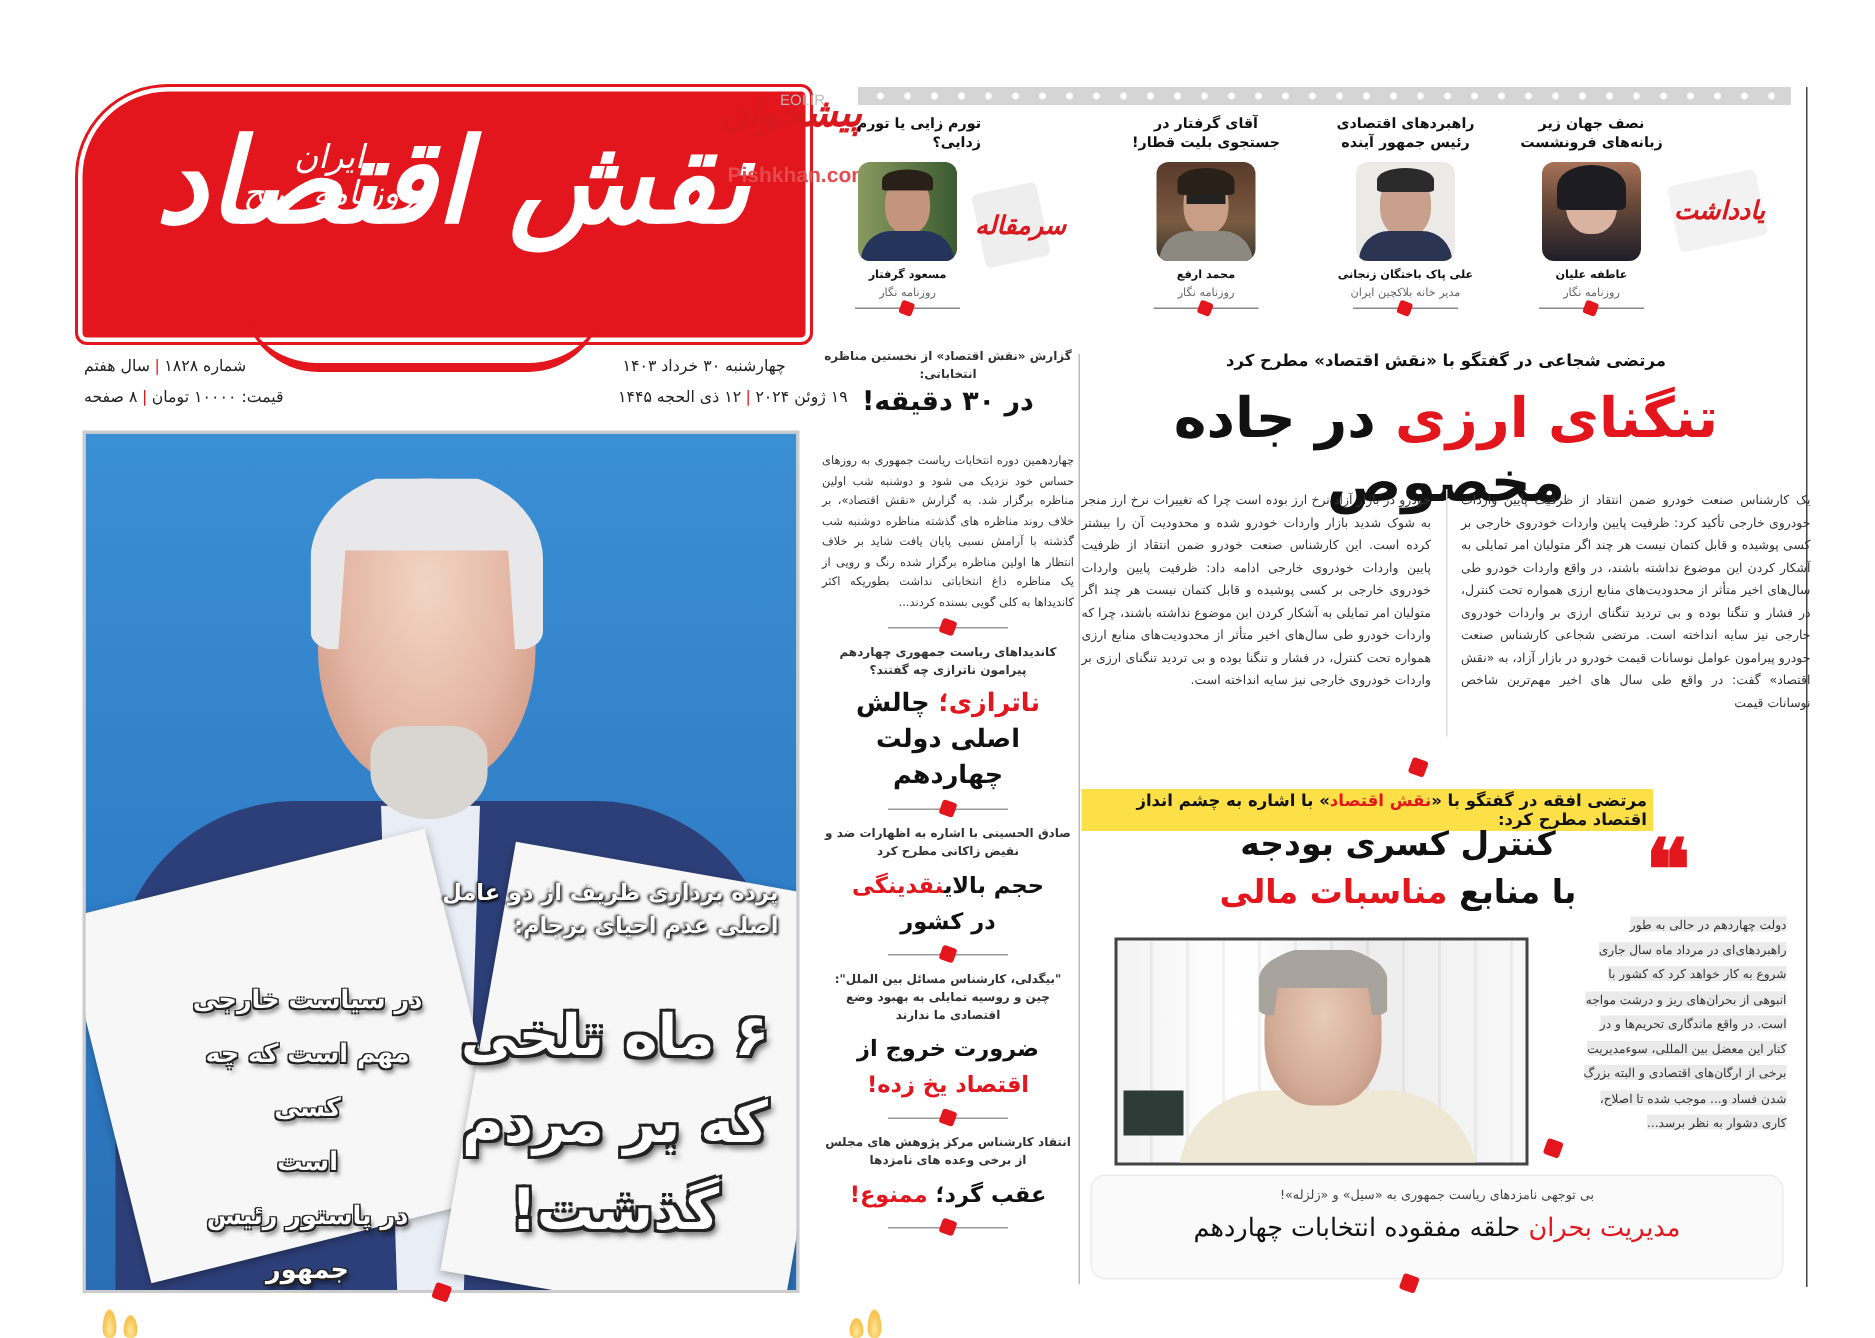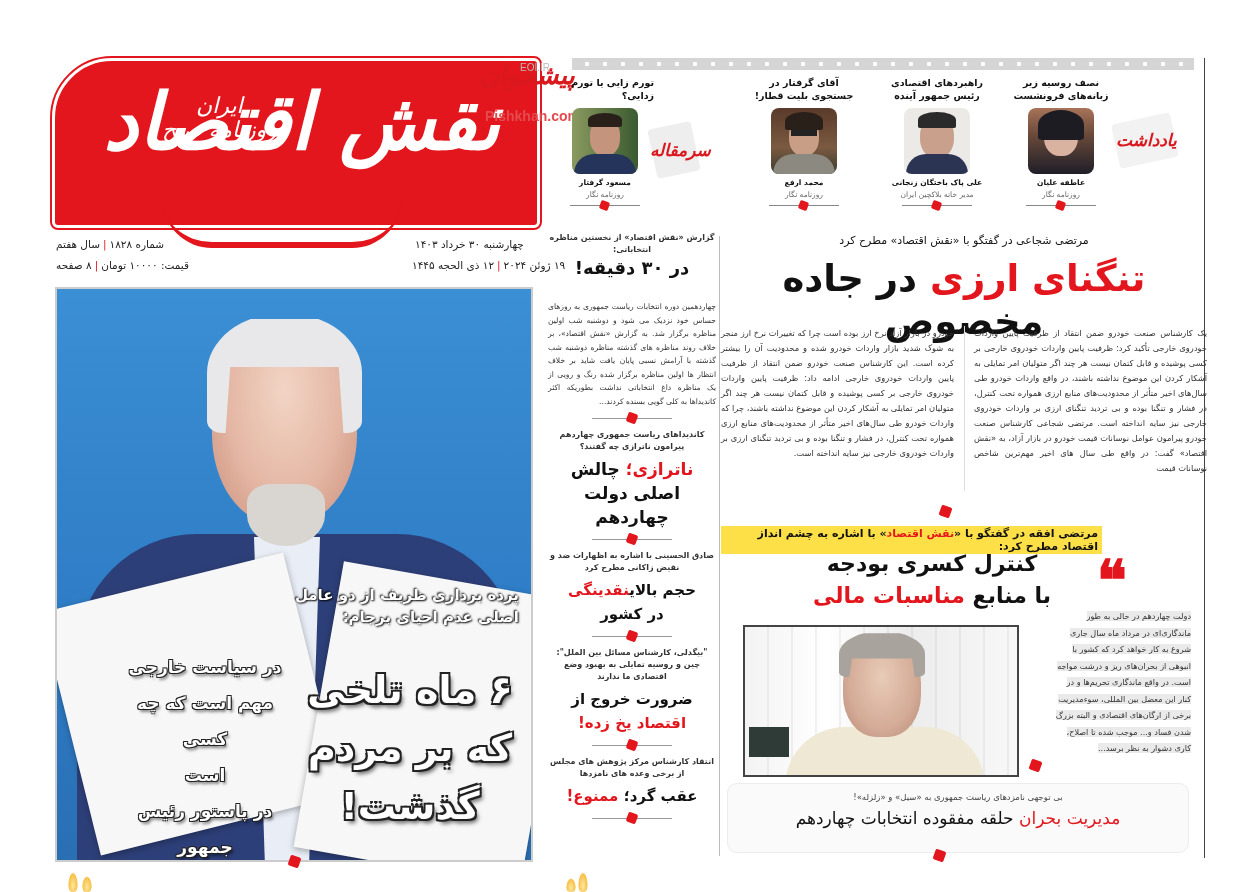--- a/index.html
+++ b/index.html
@@ -55,21 +55,21 @@
   .mid-col { position: absolute; left: 548px; top: 232px; width: 168px; direction: rtl; text-align: center; }
   .kicker-s { font-size: 8px; font-weight: bold; color: #333; line-height: 12px; }
   .hl-red { color: #e3161d; }
   .mid-hl { font-weight: bold; font-size: 16px; line-height: 24px; margin-top: 4px; }
   .mid-body { font-size: 7.6px; line-height: 13.5px; text-align: justify; color: #333; margin-top: 20px; }
   .mid-div { width: 80px; height: 1px; background: #999; margin: 10px auto 10px; position: relative; }
   .mid-div::after { content: ""; position: absolute; left: 35px; top: -5px; width: 10px; height: 10px; background: #e3161d; border-radius: 2px; transform: rotate(20deg); }
 
   
   .lead-box { position: absolute; left: 721px; top: 234px; width: 486px; height: 268px; }
-  .lead-kicker { text-align: center; font-size: 11px; font-weight: normal; direction: rtl; }
+  .lead-kicker { text-align: center; font-size: 11px; font-weight: bold; direction: rtl; }
   .lead-hl { text-align: center; font-size: 37px; font-weight: bold; margin-top: 10px; direction: rtl; letter-spacing: -1px; }
   .lead-cols { position: absolute; top: 92px; left: 0; width: 486px; display: flex; flex-direction: row-reverse; gap: 20px; }
   .lead-col { width: 233px; font-size: 8.3px; line-height: 15px; direction: rtl; text-align: justify; color: #333; }
   .lead-cols-sep { position: absolute; left: 243px; top: 92px; width: 1px; height: 165px; background: #ddd; }
 
   
   .budget-box { position: absolute; left: 721px; top: 520px; width: 486px; height: 250px; }
   .budget-kicker { position: absolute; right: 105px; top: 6px; font-size: 11px; font-weight: bold; direction: rtl; background: #fde047; padding: 1px 4px; }
   .budget-hl { position: absolute; right: 130px; top: 28px; width: 290px; text-align: center; font-size: 22px; font-weight: bold; direction: rtl; line-height: 32px; }
   .quote-mark { position: absolute; right: 80px; top: 35px; font-size: 56px; font-weight: bold; color: #e3161d; font-family: "DejaVu Serif", serif; line-height: 50px; }
@@ -122,21 +122,21 @@
 
 <div class="strip-bar"></div>
 
 <div class="tag-bg" style="left:652px; top:125px; width:44px; height:50px;"></div>
 <div class="section-tag" style="left:650px; top:140px;">سرمقاله</div>
 
 <div class="tag-bg" style="left:1115px; top:118px; width:60px; height:45px; background:#f2f2f2;"></div>
 <div class="section-tag" style="left:1116px; top:130px;">یادداشت</div>
 
 <div class="columnist" style="left:1006px;">
-  <div class="c-title">نصف روسیه زیر زبانه‌های فرونشست</div>
+  <div class="c-title">نصف جهان زیر زبانه‌های فرونشست</div>
   <div class="c-photo" style="background:linear-gradient(180deg,#a8735a 0%,#6b4a3a 40%,#1e1e28 100%);">
     <div style="position:absolute;left:16px;top:8px;width:34px;height:40px;background:#d9b3a0;border-radius:45%;"></div>
     <div style="position:absolute;left:10px;top:2px;width:46px;height:30px;background:#1c1c22;border-radius:50% 50% 10% 10%;"></div>
   </div>
   <div class="c-name">عاطفه علیان</div>
   <div class="c-role">روزنامه نگار</div>
   <div class="c-rule"></div>
 </div>
 
 <div class="columnist" style="left:882px;">
@@ -266,21 +266,21 @@
   <div class="budget-kicker">
     <span>مرتضی افقه در گفتگو با «</span><span class="hl-red">نقش اقتصاد</span><span>» با اشاره به چشم انداز اقتصاد مطرح کرد:</span>
   </div>
   <div class="budget-hl">
     <div>کنترل کسری بودجه</div>
     <div><span>با منابع</span> <span class="hl-red">مناسبات مالی</span></div>
   </div>
   <div class="quote-mark">❝</div>
   <div class="budget-body">
     <div><span>دولت چهاردهم در حالی به طور</span></div>
-    <div><span>ماندگاری‌ای در مرداد ماه سال جاری</span></div>
+    <div><span>راهبردهای‌ای در مرداد ماه سال جاری</span></div>
     <div><span>شروع به کار خواهد کرد که کشور با</span></div>
     <div><span>انبوهی از بحران‌های ریز و درشت مواجه</span></div>
     <div><span>است. در واقع ماندگاری تحریم‌ها و در</span></div>
     <div><span>کنار این معضل بین المللی، سوءمدیریت</span></div>
     <div><span>برخی از ارگان‌های اقتصادی و البته بزرگ</span></div>
     <div><span>شدن فساد و... موجب شده تا اصلاح،</span></div>
     <div><span>کاری دشوار به نظر برسد...</span></div>
   </div>
   <div class="budget-photo">
     <div class="bp-stripes"></div>

